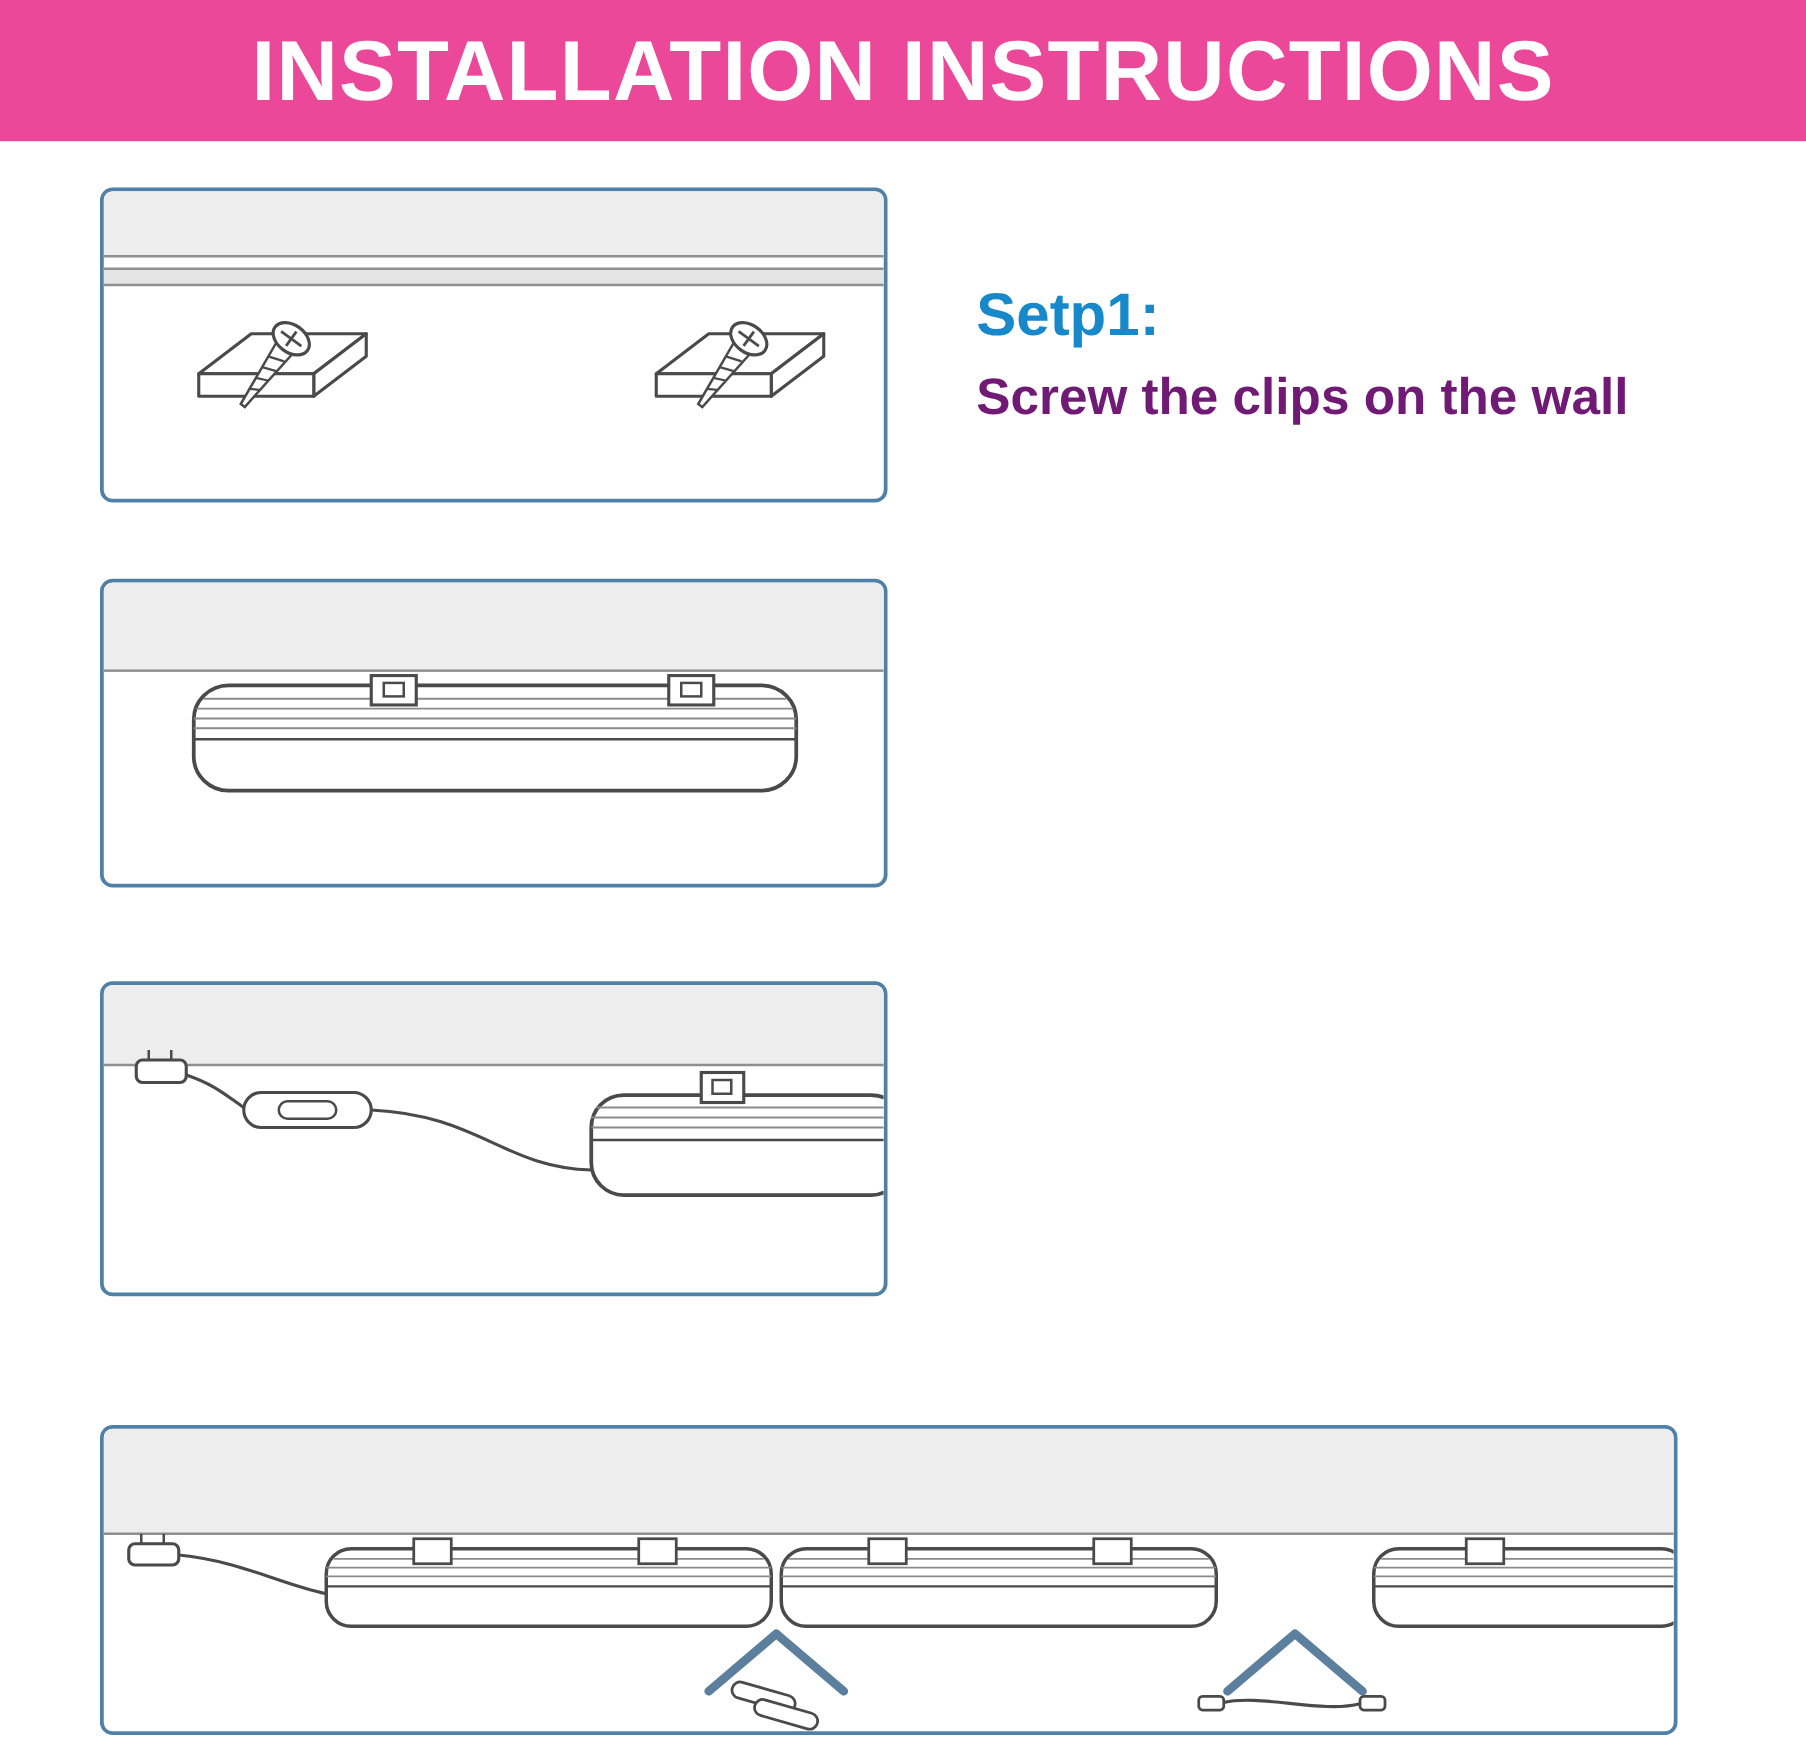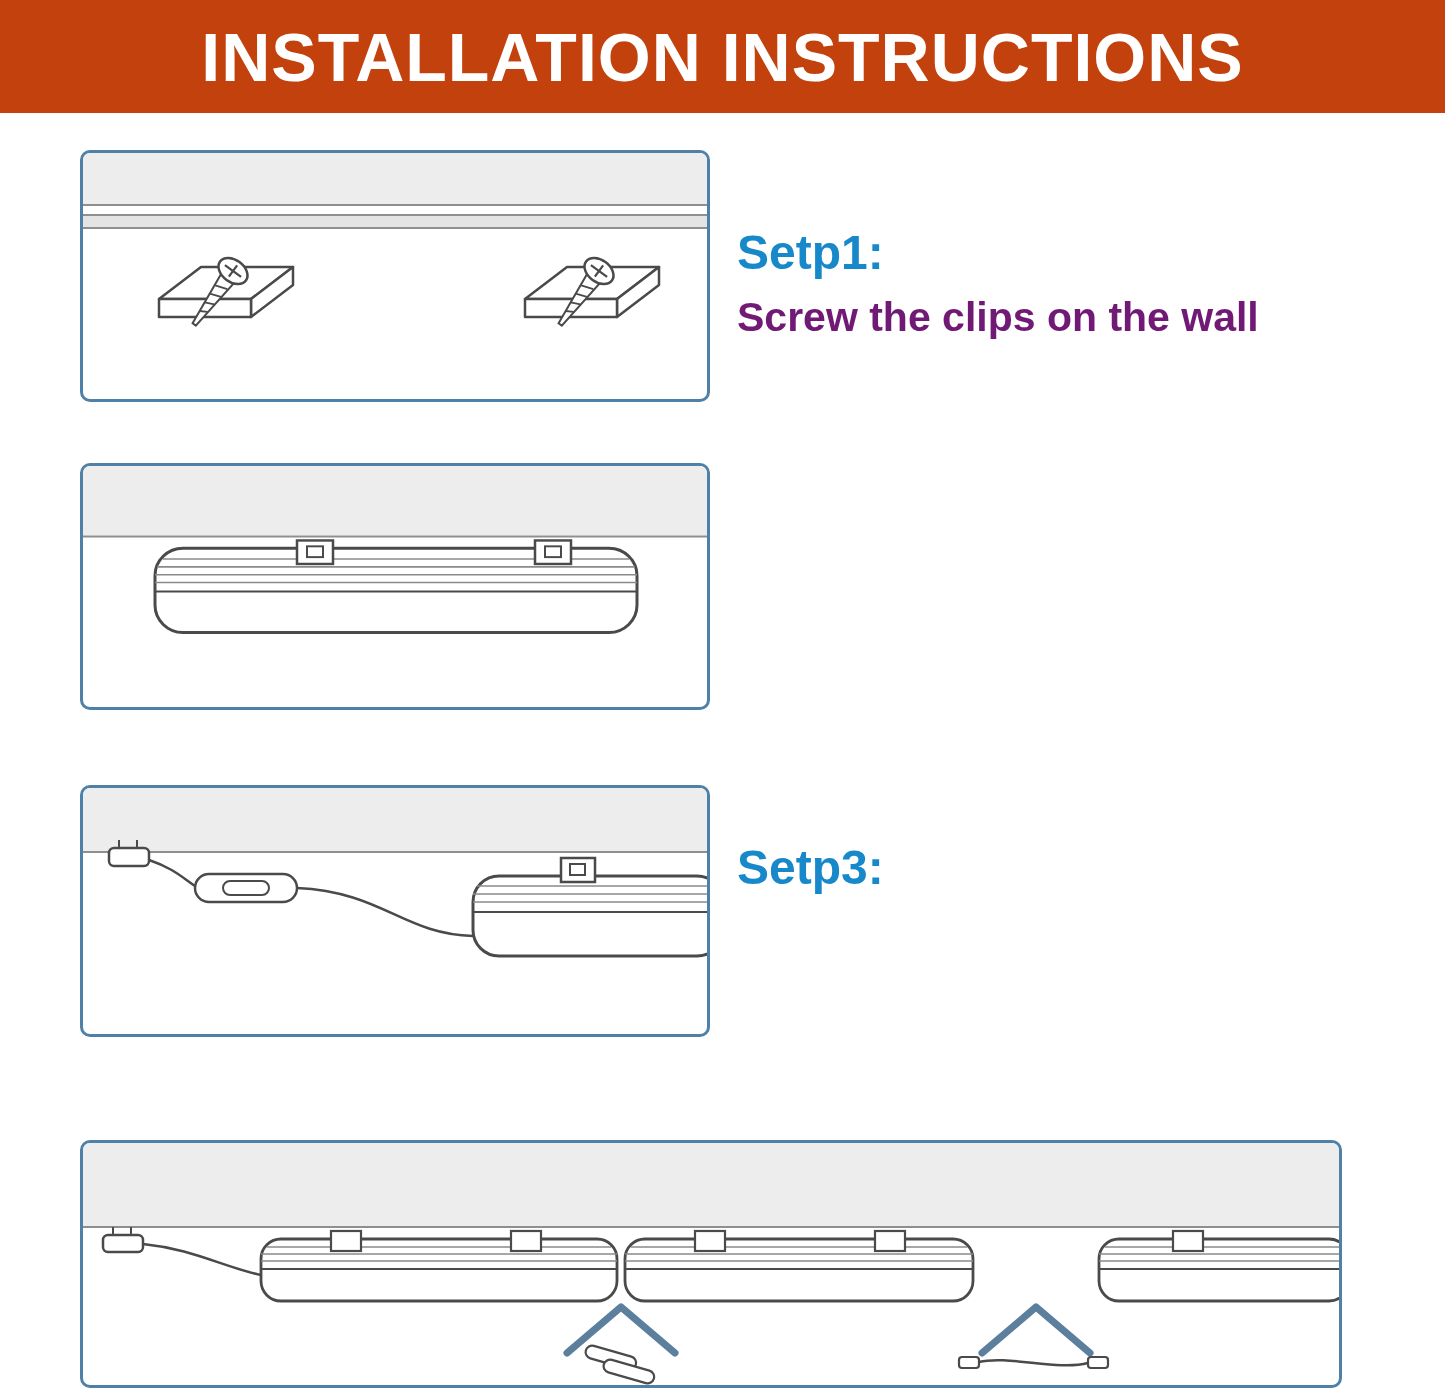--- a/index.html
+++ b/index.html
@@ -8,21 +8,21 @@
     width: 1445px;
     height: 1391px;
     background: #ffffff;
     font-family: "Liberation Sans", sans-serif;
     overflow: hidden;
   }
   .header {
     position: absolute;
     left: 0; top: 0;
     width: 1445px; height: 113px;
-    background: #c2410c;
+    background: #ec4899;
     display: flex;
     align-items: center;
     justify-content: center;
   }
   .header h1 {
     margin: 0;
     color: #ffffff;
     font-size: 68px;
     font-weight: bold;
     letter-spacing: 1px;
@@ -35,21 +35,21 @@
     background: #ffffff;
     overflow: hidden;
     box-sizing: border-box;
   }
   .box1 { left: 80px;  top: 150px;  width: 630px;  height: 252px; }
   .box2 { left: 80px;  top: 463px;  width: 630px;  height: 247px; }
   .box3 { left: 80px;  top: 785px;  width: 630px;  height: 252px; }
   .box4 { left: 80px;  top: 1140px; width: 1262px; height: 248px; }
   .diagram-box svg { display: block; width: 100%; height: 100%; }
   .step-text { position: absolute; left: 737px; }
-  .t1 { top: 228px; }
+  .t1 { top: 228px; margin-left: 44px; }
   .t2 { top: 520px; }
   .t3 { top: 843px; }
   .step-label {
     color: #1789cb;
     font-size: 48px;
     font-weight: bold;
     line-height: 1.05;
   }
   .step-desc {
     margin-top: 16px;
@@ -144,21 +144,20 @@
       </g>
       <path d="M214,100 C300,104 320,146 390,148" fill="none" stroke="#4a4a4a" stroke-width="2.5"></path>
     </svg>
   </div>
 
   <div class="step-text t1">
     <div class="step-label">Setp1:</div>
     <div class="step-desc">Screw the clips on the wall</div>
   </div>
   <div class="step-text t3">
-    <div class="step-label">Setp3:</div>
   </div>
 
   <div class="diagram-box box4">
     <svg viewBox="0 0 1256 242" preserveAspectRatio="none">
       <rect x="-4" y="-4" width="1264" height="88" fill="#ededed" stroke="#8f8f8f" stroke-width="2"></rect>
 
       <g>
         <rect x="20" y="92" width="40" height="17" rx="5" fill="#ffffff" stroke="#4a4a4a" stroke-width="2.5"></rect>
         <line x1="30" y1="92" x2="30" y2="84" stroke="#4a4a4a" stroke-width="2"></line>
         <line x1="48" y1="92" x2="48" y2="84" stroke="#4a4a4a" stroke-width="2"></line>

